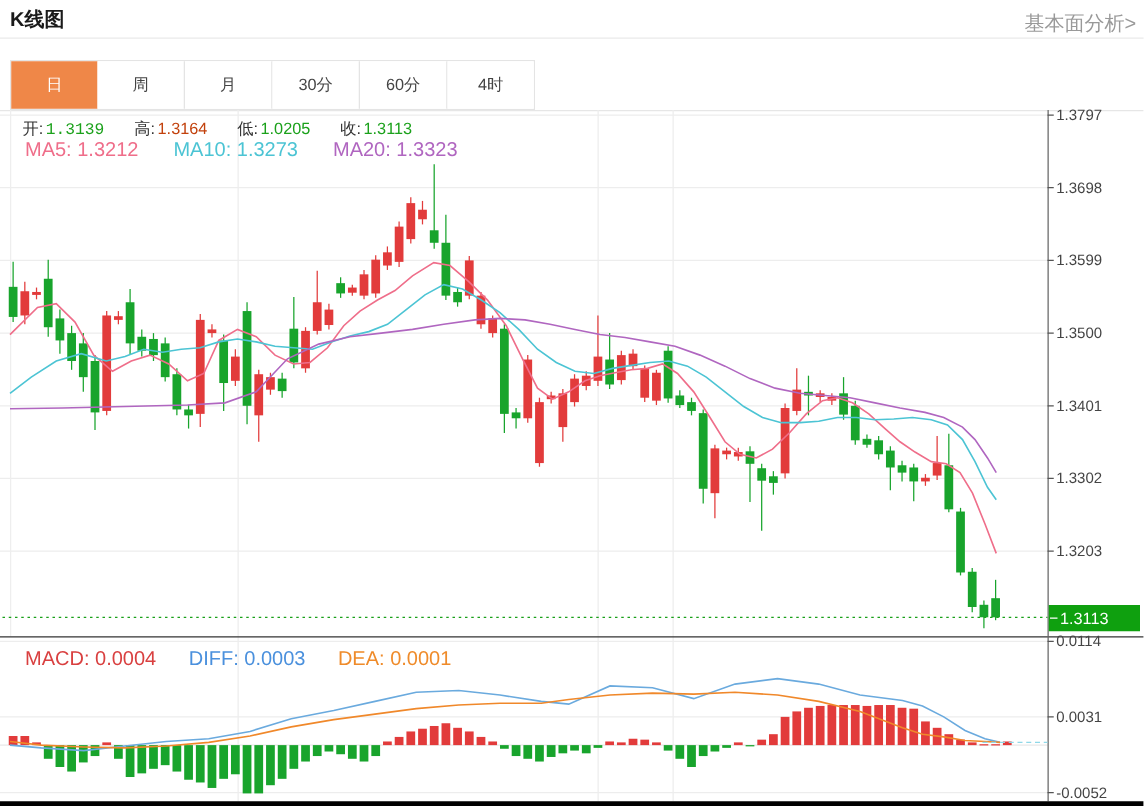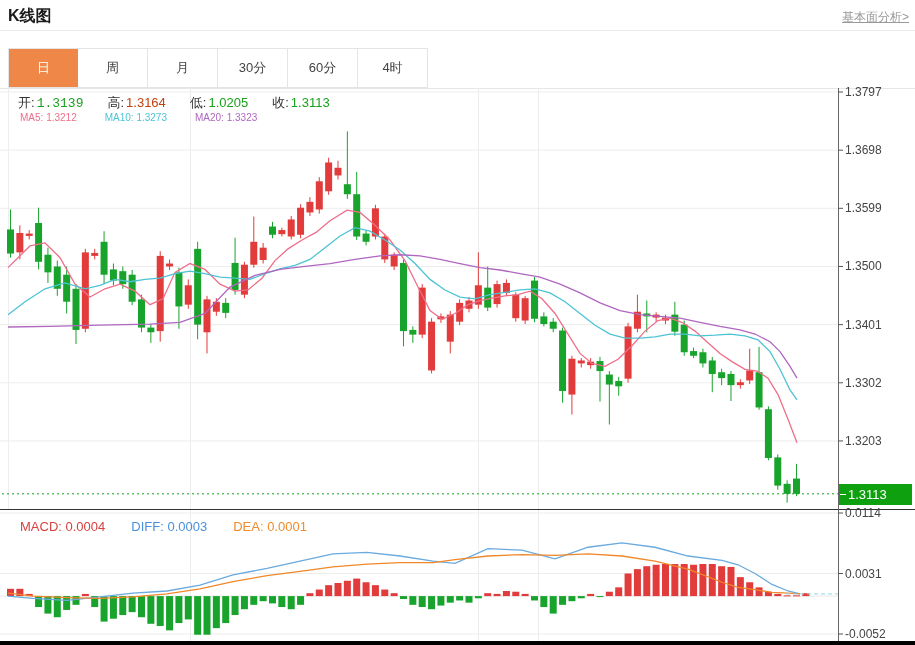--- a/index.html
+++ b/index.html
@@ -2,35 +2,35 @@
 <html><head>
 <meta charset="utf-8">
 <style>
   html,body{margin:0;padding:0;background:#fff;width:915px;height:645px;overflow:hidden;
     font-family:"Liberation Sans","DejaVu Sans",sans-serif;}
   #stage{position:relative;width:915px;height:645px;background:#fff;}
   #chart-svg{position:absolute;left:0;top:0;z-index:1;}
   .overlay{position:absolute;z-index:2;}
   
   .page-title{left:8px;top:6px;font-size:16px;font-weight:bold;color:#1a1a1a;}
-  .top-link{right:6px;top:9px;font-size:12px;color:#999;cursor:pointer;text-decoration:underline;}
+  .top-link{right:6px;top:9px;font-size:16px;color:#999;cursor:pointer;}
   .header-divider{left:0;top:30px;width:915px;border-top:1px solid #eaeaea;height:0;}
   
   .tabbar{left:8px;top:48px;display:flex;border:1px solid #e4e4e4;background:#fff;}
   .tab{width:69px;height:38px;line-height:38px;text-align:center;font-size:13px;color:#444;
     border-right:1px solid #e4e4e4;cursor:pointer;background:#fff;}
   .tab:last-child{border-right:none;}
   .tab.selected{color:#fff;border-right:none;}
   
   .ohlc-legend{left:18px;top:94px;font-size:13px;white-space:nowrap;}
   .ohlc-legend .lab{color:#333;}
   .ohlc-legend .val{margin-left:2px;margin-right:24px;}
-  .ma-legend{left:20px;top:112px;font-size:10px;white-space:nowrap;}
+  .ma-legend{left:20px;top:112px;font-size:16px;white-space:nowrap;}
   .ma-legend .pair{margin-right:28px;}
-  .macd-legend{left:20px;top:519px;font-size:13px;white-space:nowrap;}
+  .macd-legend{left:20px;top:519px;font-size:16px;white-space:nowrap;}
   .macd-legend .pair{margin-right:26px;}
   
   .price-badge{left:839px;top:484px;width:73px;height:21px;line-height:21px;color:#fff;
     font-size:13px;white-space:nowrap;}
   .price-badge .tick{display:inline-block;width:6px;height:1px;background:#fff;vertical-align:middle;margin:0 2px 3px 1px;}
 </style>
 </head>
 <body>
 
 <div id="stage">

